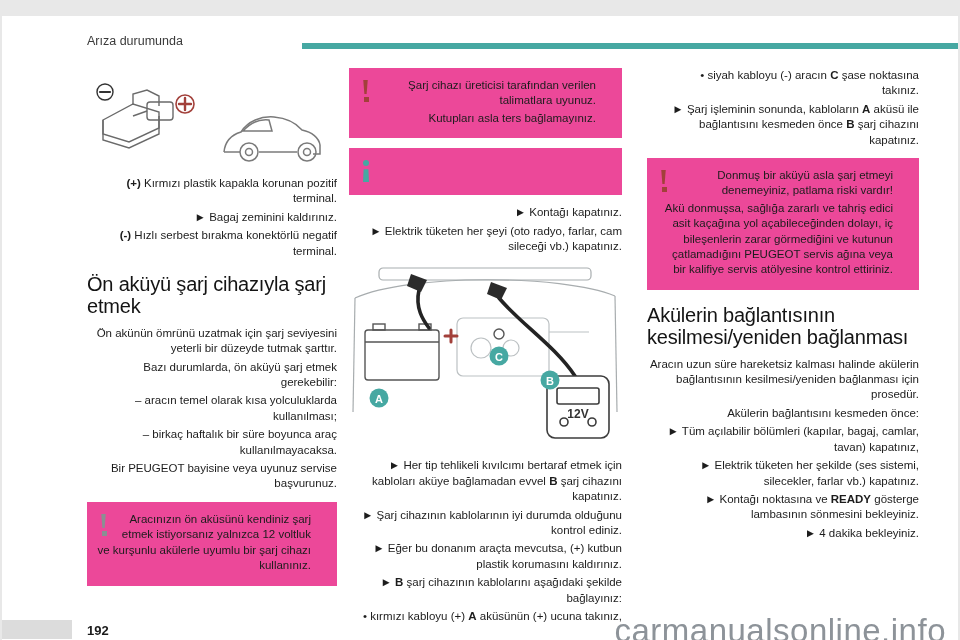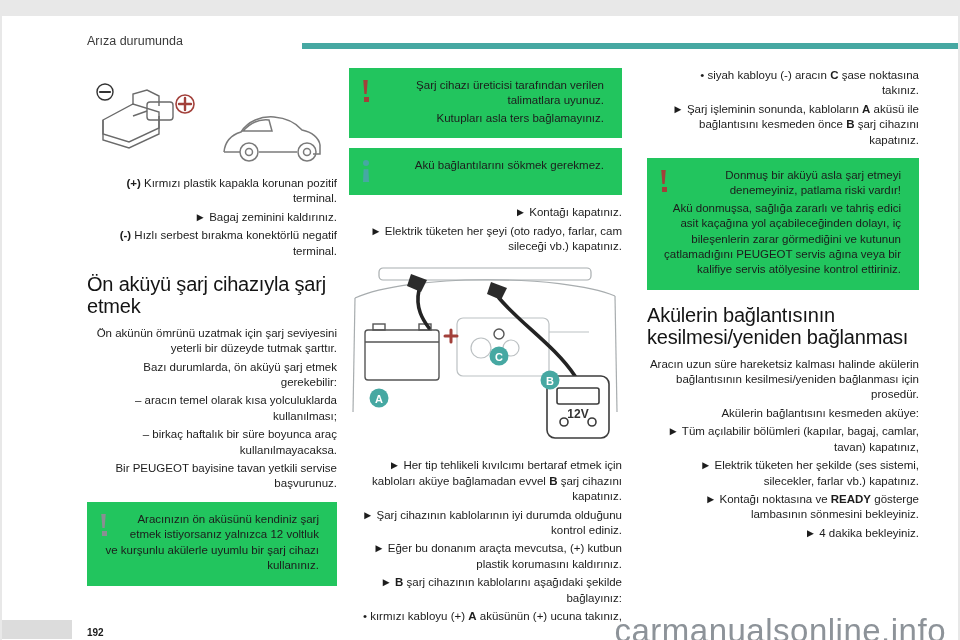--- a/index.html
+++ b/index.html
@@ -19,21 +19,21 @@
   .p { font-size:11.5px; line-height:1.34; margin:0 0 3px 0;text-align:right; }
   .bullet { padding-left:26px; text-indent:-13px; }
   .b, .p .b { font-weight:700; }
 
   .h {
     font-size:20px; font-weight:400; line-height:1.12; letter-spacing:-0.2px;
     color:#141414; margin:14px 0 8px 0;
   }
 
   .box {
-    background:#22c55e; padding:10px 18px 10px 10px; margin:0 0 10px 0;
+    background:#ec4899; padding:10px 26px 10px 10px; margin:0 0 10px 0;
     font-size:11.5px; line-height:1.32; overflow:hidden;
   }
   .box .p { margin-bottom:2px; }
 
   .icon-warn, .icon-info {
     position:relative; float:left; width:10px; height:23px;
     margin:2px 9px 2px 2px;
   }
   .icon-warn::before {
     content:""; position:absolute; top:0; left:1px; width:7px; height:14px;
@@ -54,21 +54,21 @@
   .c-red  { color:#a2403a; }
   .c-gray { color:#8a8f93; }
   .c-teal { color:#46a8a2; }
 
   .fig { display:block; margin:0 0 8px 0; }
   .fig2 { margin:8px 0 8px 0; }
   .svgt  { font:700 11px "Liberation Sans", sans-serif; fill:#ffffff; text-anchor:middle; dominant-baseline:central; }
   .svgt-dark { font:700 12px "Liberation Sans", sans-serif; fill:#333333; text-anchor:middle; dominant-baseline:central; }
 
   .pageno-strip { position:absolute; left:0; bottom:17px; width:70px; height:19px; background:#dcdcdc; }
-  .pageno { position:absolute; left:85px; bottom:18px; font-size:10px; font-weight:700; color:#1a1a1a; }
+  .pageno { position:absolute; left:85px; bottom:18px; font-size:13px; font-weight:700; color:#1a1a1a; }
   .watermark {
     position:absolute; right:12px; bottom:6px; font-size:33px; color:#8d9399;
     letter-spacing:0.5px;
   }
 </style>
 </head>
 <body>
 
 <div class="page">
 
@@ -109,39 +109,38 @@
     <p class="p"><span class="b">(+)</span><span> Kırmızı plastik kapakla korunan pozitif terminal.</span></p>
     <p class="p">► Bagaj zeminini kaldırınız.</p>
     <p class="p"><span class="b">(-)</span><span> Hızlı serbest bırakma konektörlü negatif terminal.</span></p>
 
     <h1 class="h">Ön aküyü şarj cihazıyla şarj etmek</h1>
 
     <p class="p">Ön akünün ömrünü uzatmak için şarj seviyesini yeterli bir düzeyde tutmak şarttır.</p>
     <p class="p">Bazı durumlarda, ön aküyü şarj etmek gerekebilir:</p>
     <p class="p">– aracın temel olarak kısa yolculuklarda kullanılması;</p>
     <p class="p">– birkaç haftalık bir süre boyunca araç kullanılmayacaksa.</p>
-    <p class="p">Bir PEUGEOT bayisine tavan yetkili servise başvurunuz.</p>
+    <p class="p">Bir PEUGEOT bayisine veya uyunuz servise başvurunuz.</p>
 
     <div class="box" style="margin-top:10px">
       <span class="icon-warn c-gray"></span>
       <p class="p">Aracınızın ön aküsünü kendiniz şarj etmek istiyorsanız yalnızca 12 voltluk ve kurşunlu akülerle uyumlu bir şarj cihazı kullanınız.</p>
     </div>
   </div>
 
   <div class="col col2">
 
     <div class="box">
       <span class="icon-warn c-red"></span>
       <p class="p">Şarj cihazı üreticisi tarafından verilen talimatlara uyunuz.</p>
       <p class="p">Kutupları asla ters bağlamayınız.</p>
     </div>
 
     <div class="box">
       <span class="icon-info c-teal"></span>
-      <p class="p">Akü bağlantılarını sökmek gerekmez.</p>
     </div>
 
     <p class="p">► Kontağı kapatınız.</p>
     <p class="p">► Elektrik tüketen her şeyi (oto radyo, farlar, cam sileceği vb.) kapatınız.</p>
 
     <svg class="fig fig2" width="272" height="188" viewBox="0 0 272 188">
       <g stroke="#a8adaf" fill="none" stroke-width="1.2">
         <path d="M6 36 C60 12 212 12 266 34"></path>
         <path d="M6 36 L4 150"></path>
         <path d="M266 34 L268 150"></path>
@@ -209,21 +208,21 @@
 
     <div class="box" style="margin-top:10px">
       <span class="icon-warn c-red"></span>
       <p class="p">Donmuş bir aküyü asla şarj etmeyi denemeyiniz, patlama riski vardır!</p>
       <p class="p">Akü donmuşsa, sağlığa zararlı ve tahriş edici asit kaçağına yol açabileceğinden dolayı, iç bileşenlerin zarar görmediğini ve kutunun çatlamadığını PEUGEOT servis ağına veya bir kalifiye servis atölyesine kontrol ettiriniz.</p>
     </div>
 
     <h1 class="h">Akülerin bağlantısının kesilmesi/yeniden bağlanması</h1>
 
     <p class="p">Aracın uzun süre hareketsiz kalması halinde akülerin bağlantısının kesilmesi/yeniden bağlanması için prosedür.</p>
-    <p class="p">Akülerin bağlantısını kesmeden aküye:</p>
+    <p class="p">Akülerin bağlantısını kesmeden önce:</p>
     <p class="p">► Tüm açılabilir bölümleri (kapılar, bagaj, camlar, tavan) kapatınız,</p>
     <p class="p">► Elektrik tüketen her şekilde (ses sistemi, silecekler, farlar vb.) kapatınız.</p>
     <p class="p"><span>► Kontağı noktasına ve </span><span class="b">READY</span><span> gösterge lambasının sönmesini bekleyiniz.</span></p>
     <p class="p">► 4 dakika bekleyiniz.</p>
   </div>
 
   <div class="pageno-strip"></div>
   <div class="pageno">192</div>
   <div class="watermark">carmanualsonline.info</div>
 

